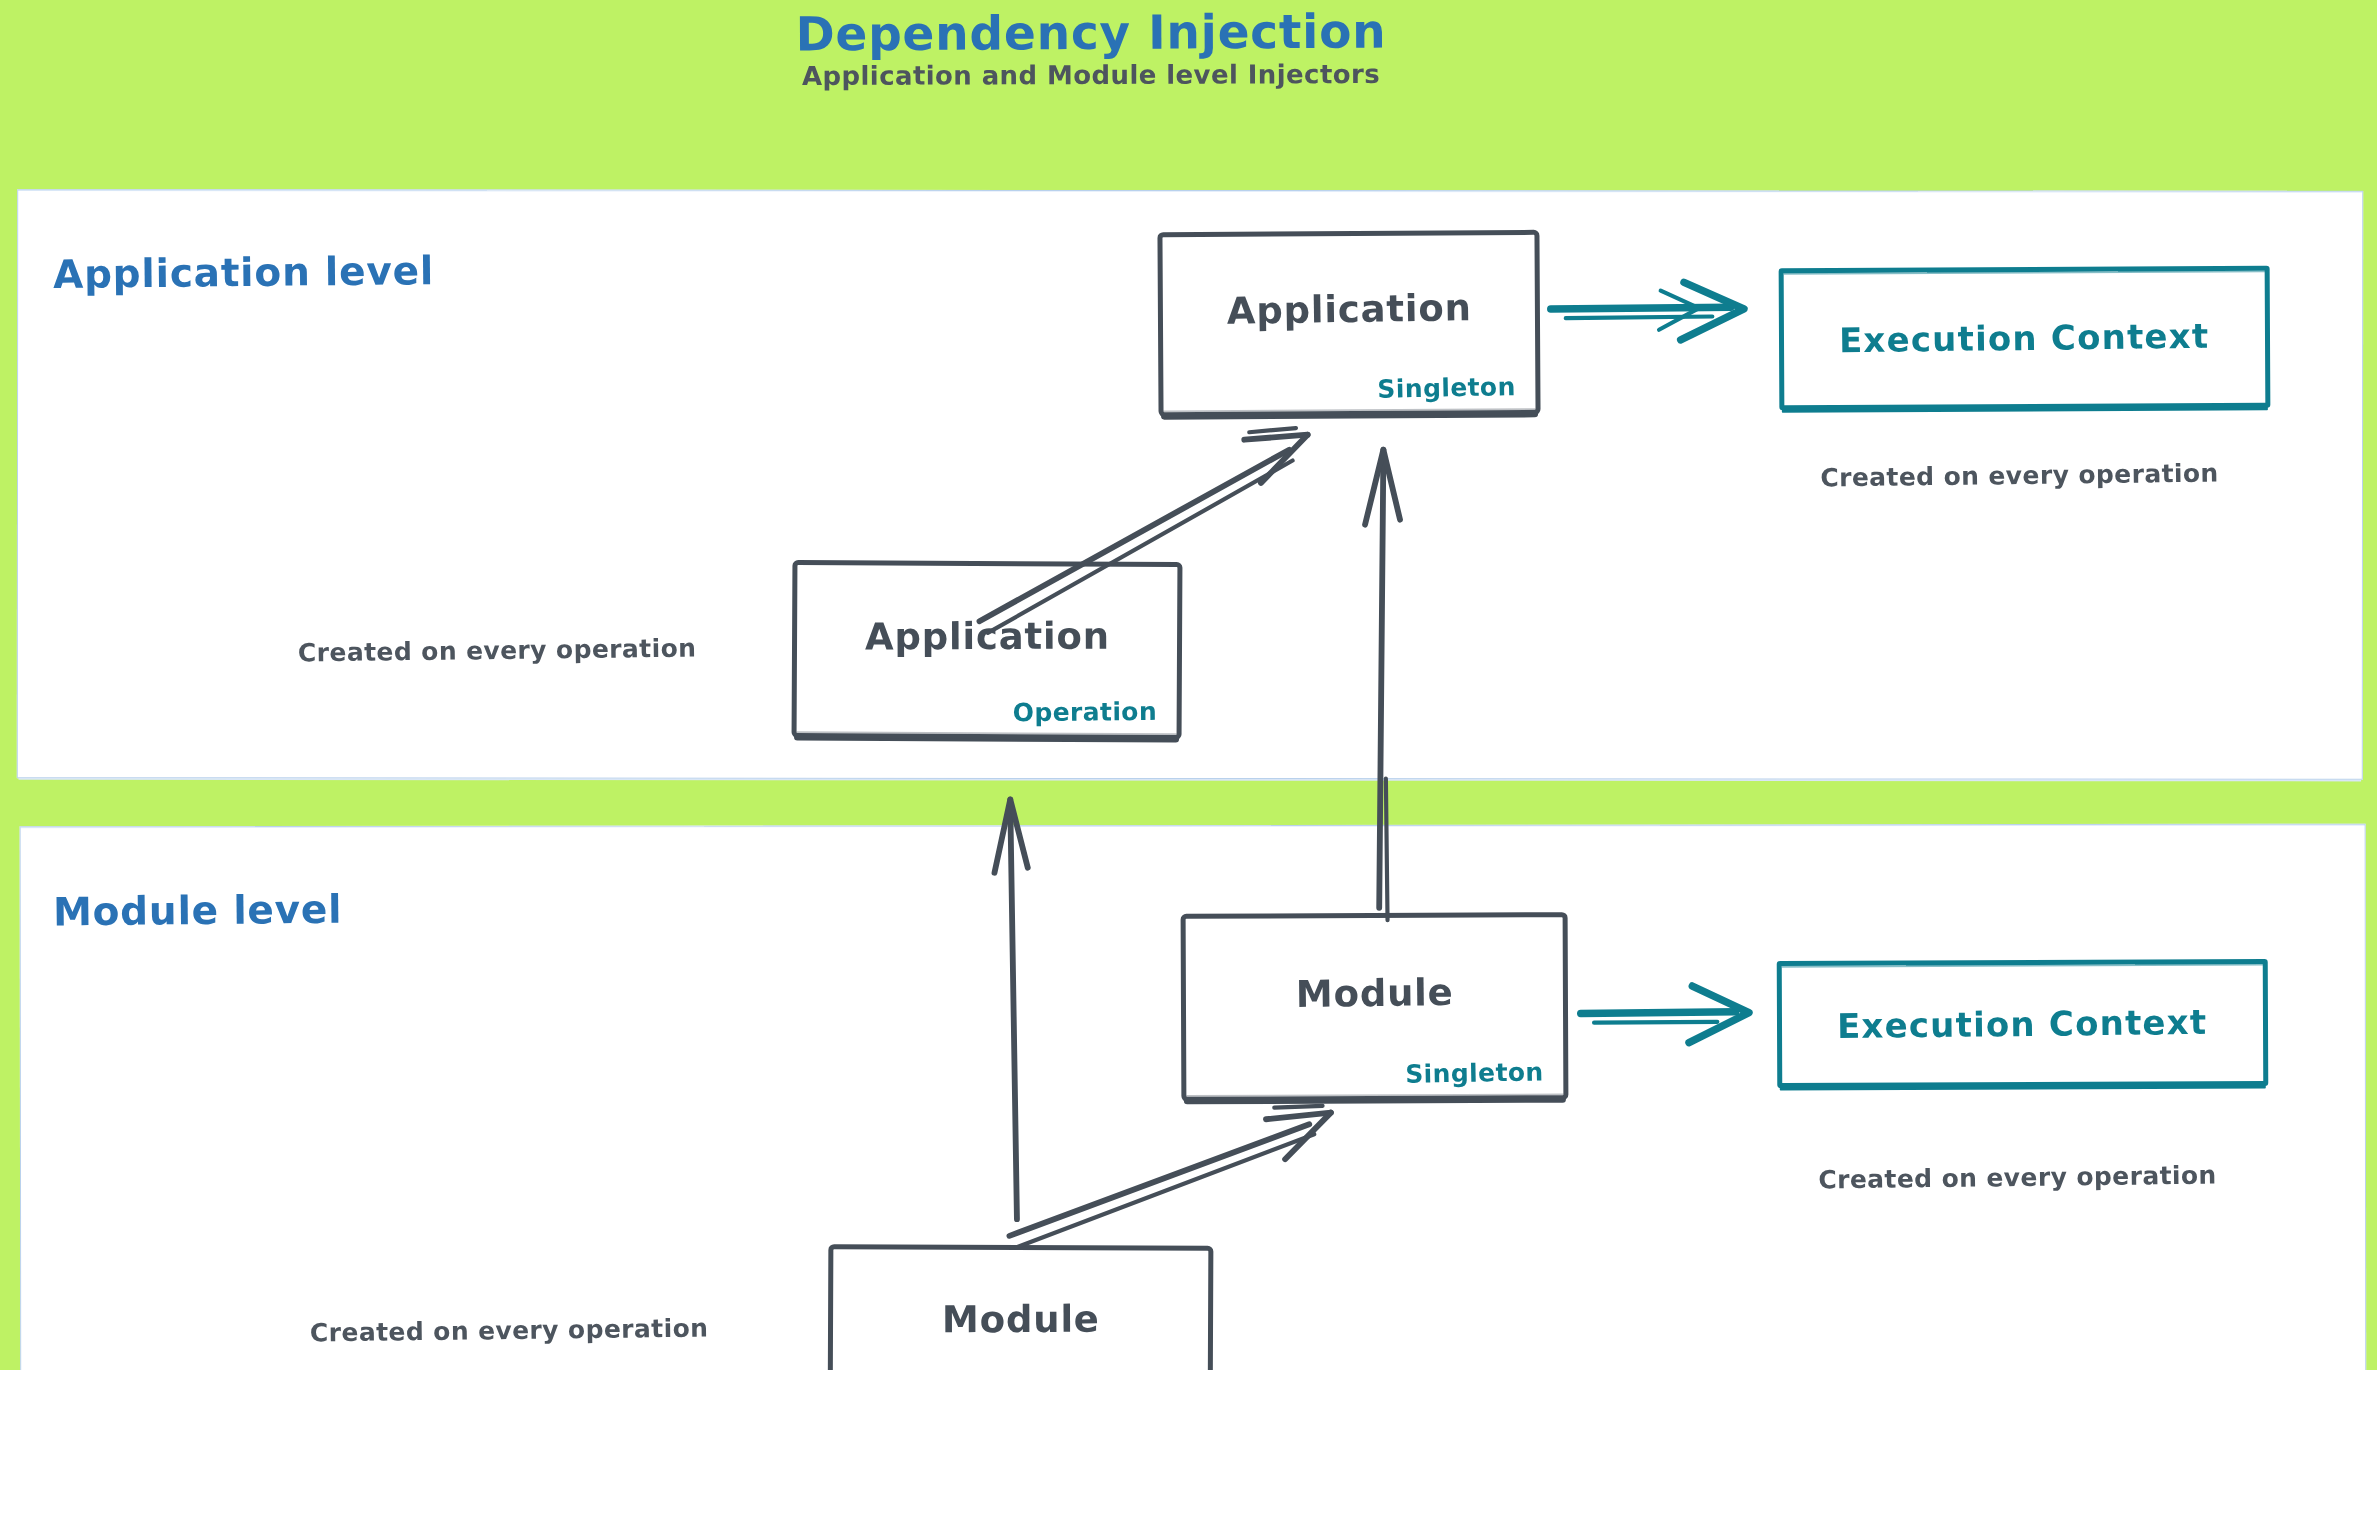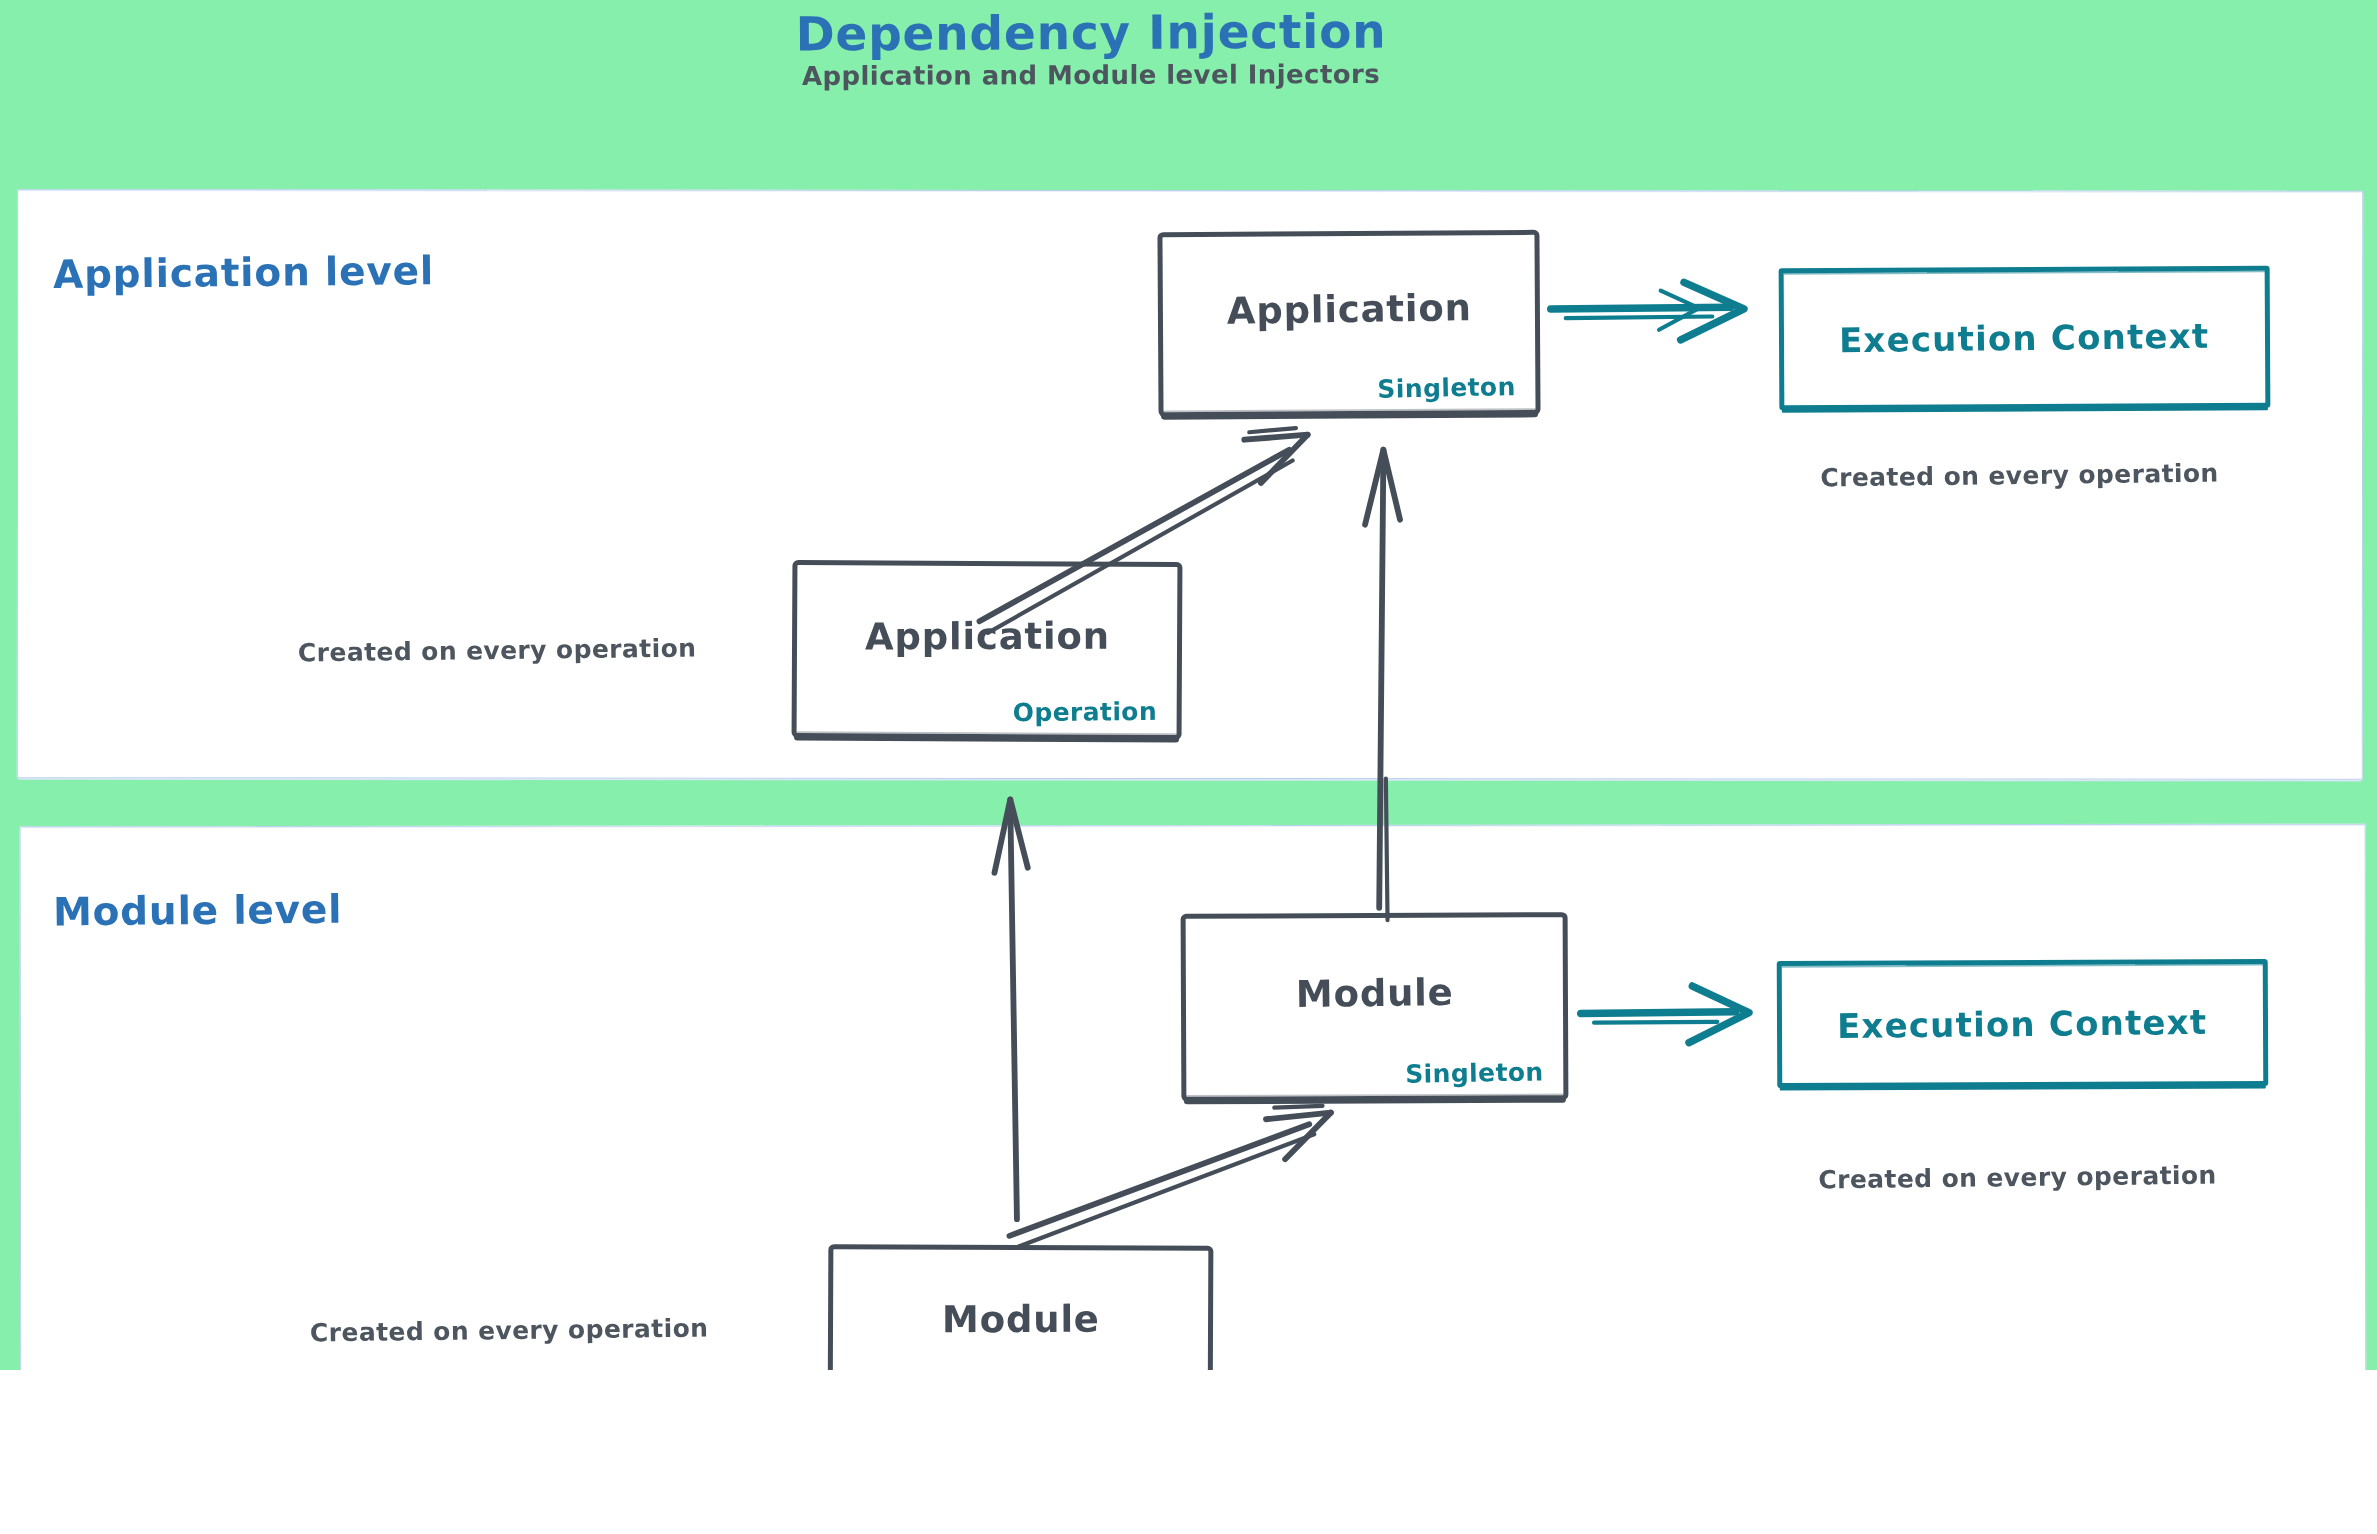--- a/index.html
+++ b/index.html
@@ -1,19 +1,19 @@
 <!DOCTYPE html>
 <html style="font-size:13.3px"><head>
 <meta charset="utf-8">
 <style>
   html,body{margin:0;padding:0;background:#ffffff;}
   #canvas{
     position:relative;width:2377px;height:1370px;overflow:hidden;
     font-family:"DejaVu Sans","Liberation Sans",sans-serif;
-    background:#86efac;
+    background:#bef264;
   }
   
   .title{
     position:absolute;left:733px;top:5px;width:716px;text-align:center;
     font-size:47px;font-weight:700;letter-spacing:0.8px;color:#2a72b5;
     transform:rotate(-.3deg);
   }
   .subtitle{
     position:absolute;left:733px;top:60px;width:716px;text-align:center;
     font-size:26px;font-weight:600;letter-spacing:0.4px;color:#4d555e;

